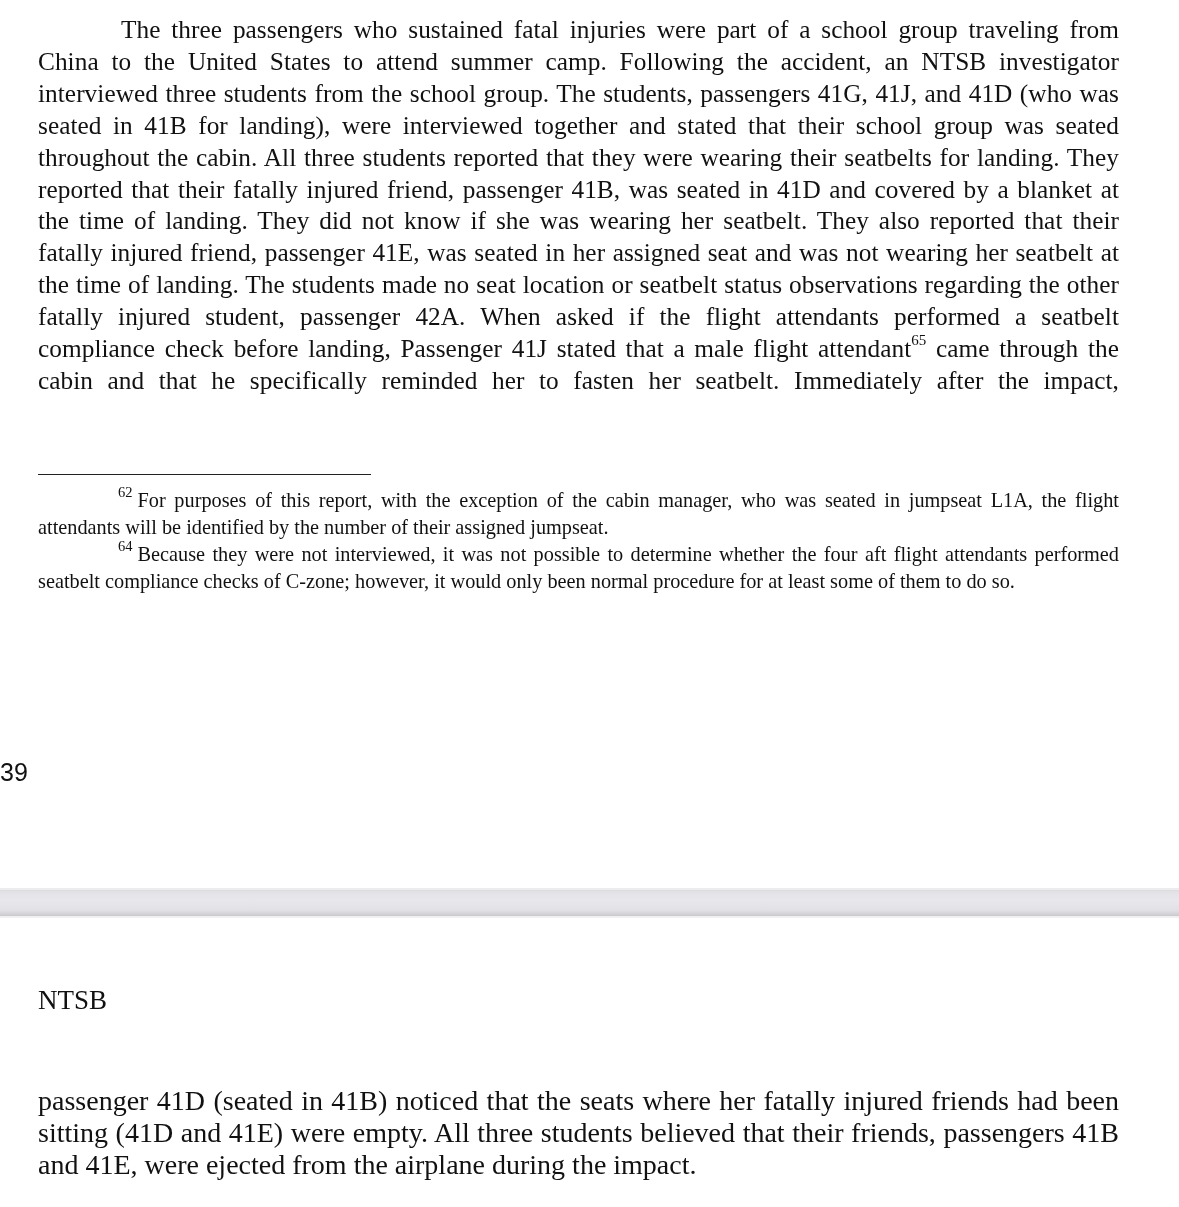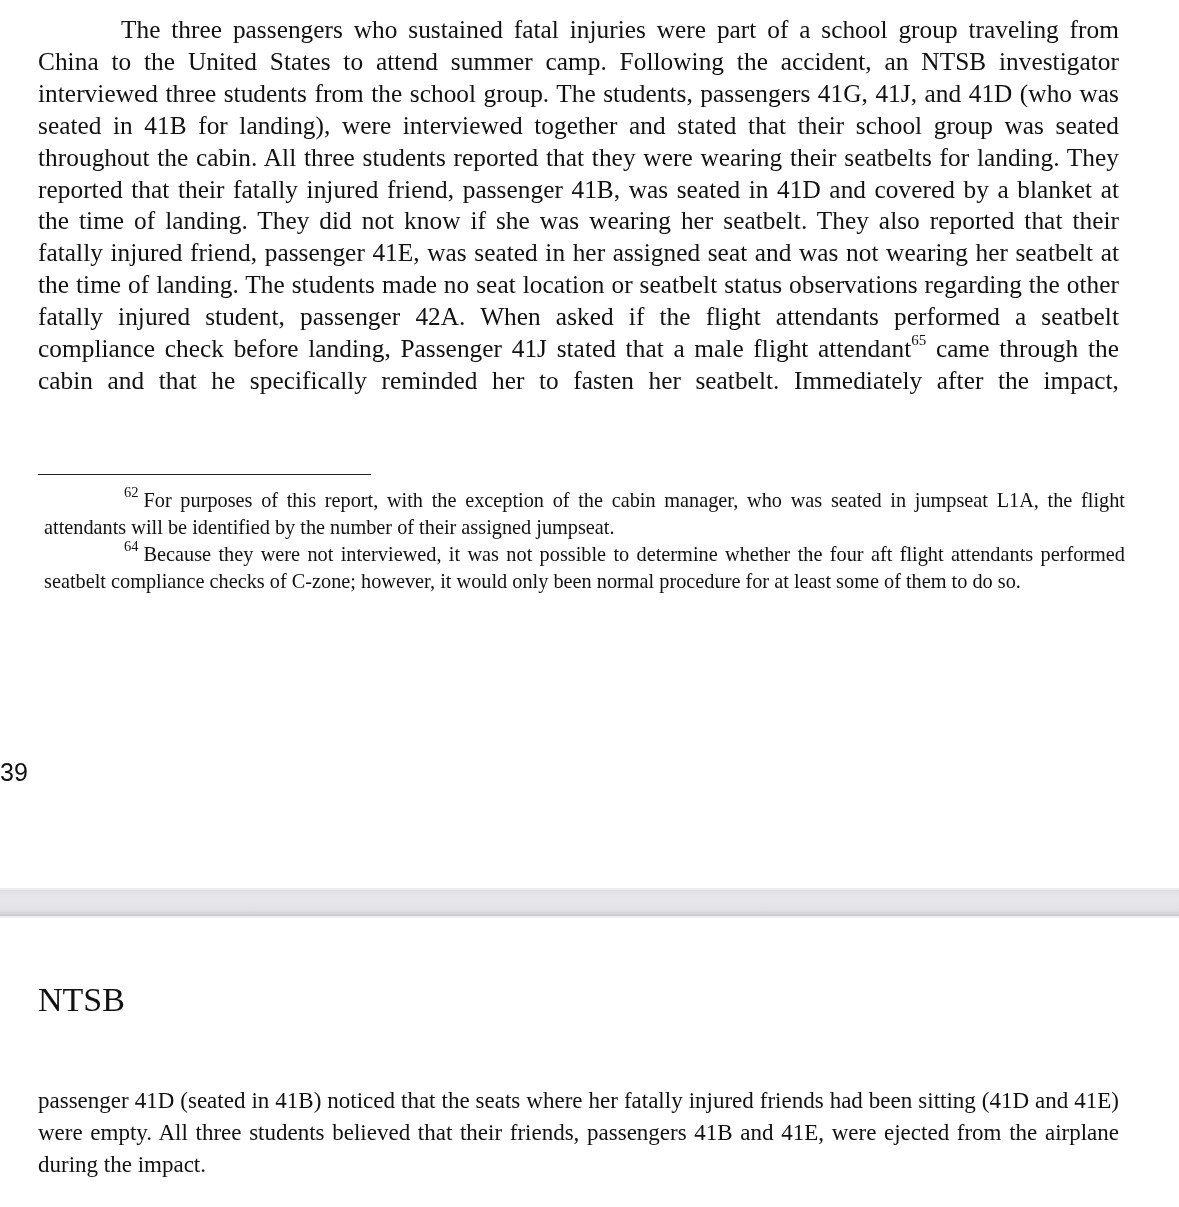--- a/index.html
+++ b/index.html
@@ -55,21 +55,21 @@
       position: absolute;
       top: 474px;
       left: 38px;
       width: 333px;
       height: 0;
       border-top: 1.5px solid #222222;
     }
     .footnotes {
       position: absolute;
       top: 487px;
-      left: 44px;
+      left: 38px;
       width: 1081px;
       font-size: 20.3px;
       line-height: 27px;
     }
     .footnote {
       margin: 0;
       text-align: justify;
       text-indent: 40px;
     }
     .footnote .fn-num {
@@ -102,32 +102,32 @@
         #dcdcdf 2px, #e4e4e8 5px,
         #e8e7ec 12px, #e2e2e6 22px,
         #cfcfd3 27px, #c8c8cc 28px,
         #efefef 28px, #f2f2f2 30px);
     }
     .running-header {
       position: absolute;
       top: 984px;
       left: 38px;
       width: 1081px;
-      font-size: 34px;
+      font-size: 27px;
       line-height: 32px;
       display: flex;
       justify-content: space-between;
       gap: 48px;
     }
     .next-page-para {
       position: absolute;
       top: 1085px;
       left: 38px;
       width: 1081px;
-      font-size: 23px;
+      font-size: 28px;
       line-height: 31.9px;
       text-align: justify;
       margin: 0;
     }
   </style>
 </head>
 <body>
 
 <div class="page page-top">
   <p class="body-para first"><span>The three passengers who sustained fatal injuries were part of a school group traveling from China to the United States to attend summer camp. Following the accident, an NTSB investigator interviewed three students from the school group. The students, passengers 41G, 41J, and 41D (who was seated in 41B for landing), were interviewed together and stated that their school group was seated throughout the cabin. All three students reported that they were wearing their seatbelts for landing. They reported that their fatally injured friend, passenger 41B, was seated in 41D and covered by a blanket at the time of landing. They did not know if she was wearing her seatbelt. They also reported that their fatally injured friend, passenger 41E, was seated in her assigned seat and was not wearing her seatbelt at the time of landing. The students made no seat location or seatbelt status observations regarding the other fatally injured student, passenger 42A. When asked if the flight attendants performed a seatbelt compliance check before landing, Passenger 41J stated that a male flight attendant</span><sup class="fnref">65</sup><span> came through the cabin and that he specifically reminded her to fasten her seatbelt. Immediately after the impact,</span></p>

